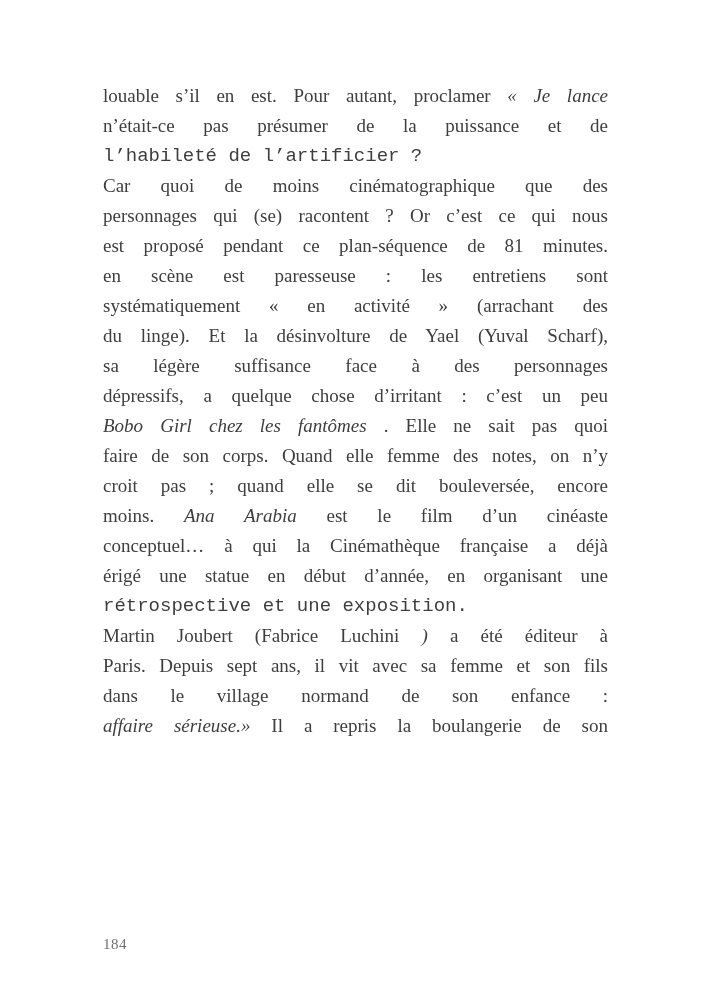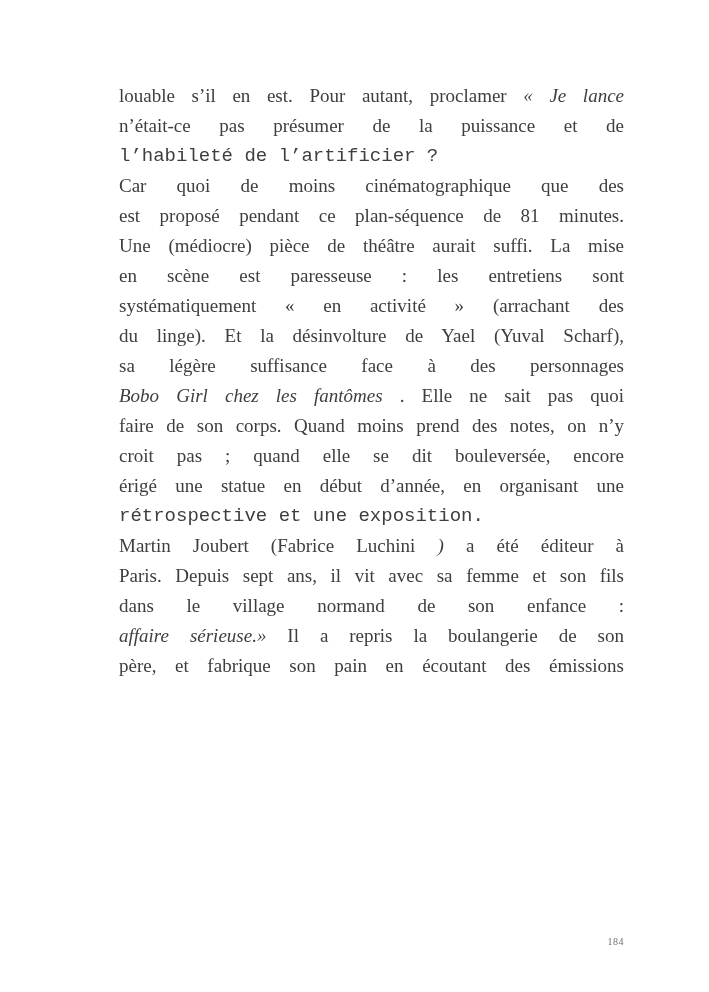--- a/index.html
+++ b/index.html
@@ -13,21 +13,20 @@
     width: 709px;
     height: 992px;
     font-family: "Liberation Serif", "DejaVu Serif", serif;
   }
   .page {
     position: relative;
     width: 677px;
     height: 992px;
     background: var(--bg-color);
     overflow: hidden;
-    margin-left: 16px;
   }
   .text-block {
     position: absolute;
     left: 103px;
     top: 81px;
     width: 505px;
     font-size: 19px;
     line-height: 30px;
     color: var(--text-color);
   }
@@ -41,46 +40,48 @@
   .line.end {
     text-align-last: left;
     font-family: Liberation Mono, monospace;
   }
   .it { font-style: italic; }
   .footer {
     position: absolute;
     left: 103px;
     top: 936px;
     width: 505px;
-    text-align: right;
-    font-size: 10px;
+    text-align: left;
+    font-size: 15px;
     letter-spacing: 0.5px;
     color: var(--page-number-color);
   }
 </style>
 </head>
 <body>
 
 <div class="page">
   <div class="text-block">
       <div class="line"><span>louable s’il en est. Pour autant, proclamer </span><span class="it">« Je lance</span></div>
       <div class="line"><span>n’était-ce pas présumer de la puissance et de</span></div>
       <div class="line end"><span>l’habileté de l’artificier ?</span></div>
       <div class="line"><span>Car quoi de moins cinématographique que des</span></div>
+      <div class="line"><span>personnages qui (se) racontent ? Or c’est ce qui nous</span></div>
       <div class="line"><span>est proposé pendant ce plan-séquence de 81 minutes.</span></div>
-      <div class="line"><span>Une (médiocre) pièce de théâtre aurait suffi. La mise</span></div>
       <div class="line"><span>en scène est paresseuse : les entretiens sont</span></div>
       <div class="line"><span>systématiquement « en activité » (arrachant des</span></div>
       <div class="line"><span>du linge). Et la désinvolture de Yael (Yuval Scharf),</span></div>
       <div class="line"><span>sa légère suffisance face à des personnages</span></div>
+      <div class="line"><span>dépressifs, a quelque chose d’irritant : c’est un peu</span></div>
       <div class="line"><span class="it">Bobo Girl chez les fantômes</span><span> . Elle ne sait pas quoi</span></div>
-      <div class="line"><span>faire de son corps. Quand moins prend des notes, on n’y</span></div>
+      <div class="line"><span>faire de son corps. Quand elle femme des notes, on n’y</span></div>
       <div class="line"><span>croit pas ; quand elle se dit bouleversée, encore</span></div>
+      <div class="line"><span>moins. </span><span class="it">Ana Arabia</span><span> est le film d’un cinéaste</span></div>
+      <div class="line"><span>conceptuel… à qui la Cinémathèque française a déjà</span></div>
       <div class="line"><span>érigé une statue en début d’année, en organisant une</span></div>
       <div class="line end"><span>rétrospective et une exposition.</span></div>
       <div class="line"><span>Martin Joubert (Fabrice Luchini </span><span class="it">)</span><span>  a été éditeur à</span></div>
       <div class="line"><span>Paris. Depuis sept ans, il vit avec sa femme et son fils</span></div>
       <div class="line"><span>dans le village normand de son enfance :</span></div>
       <div class="line"><span class="it">affaire sérieuse.»</span><span> Il a repris la boulangerie de son</span></div>
-      <div class="line"><span>père, et fabrique son pain en écoutant des émissions</span></div>
     </div>
   <div class="footer">184</div>
 </div>
 
 </body></html>

